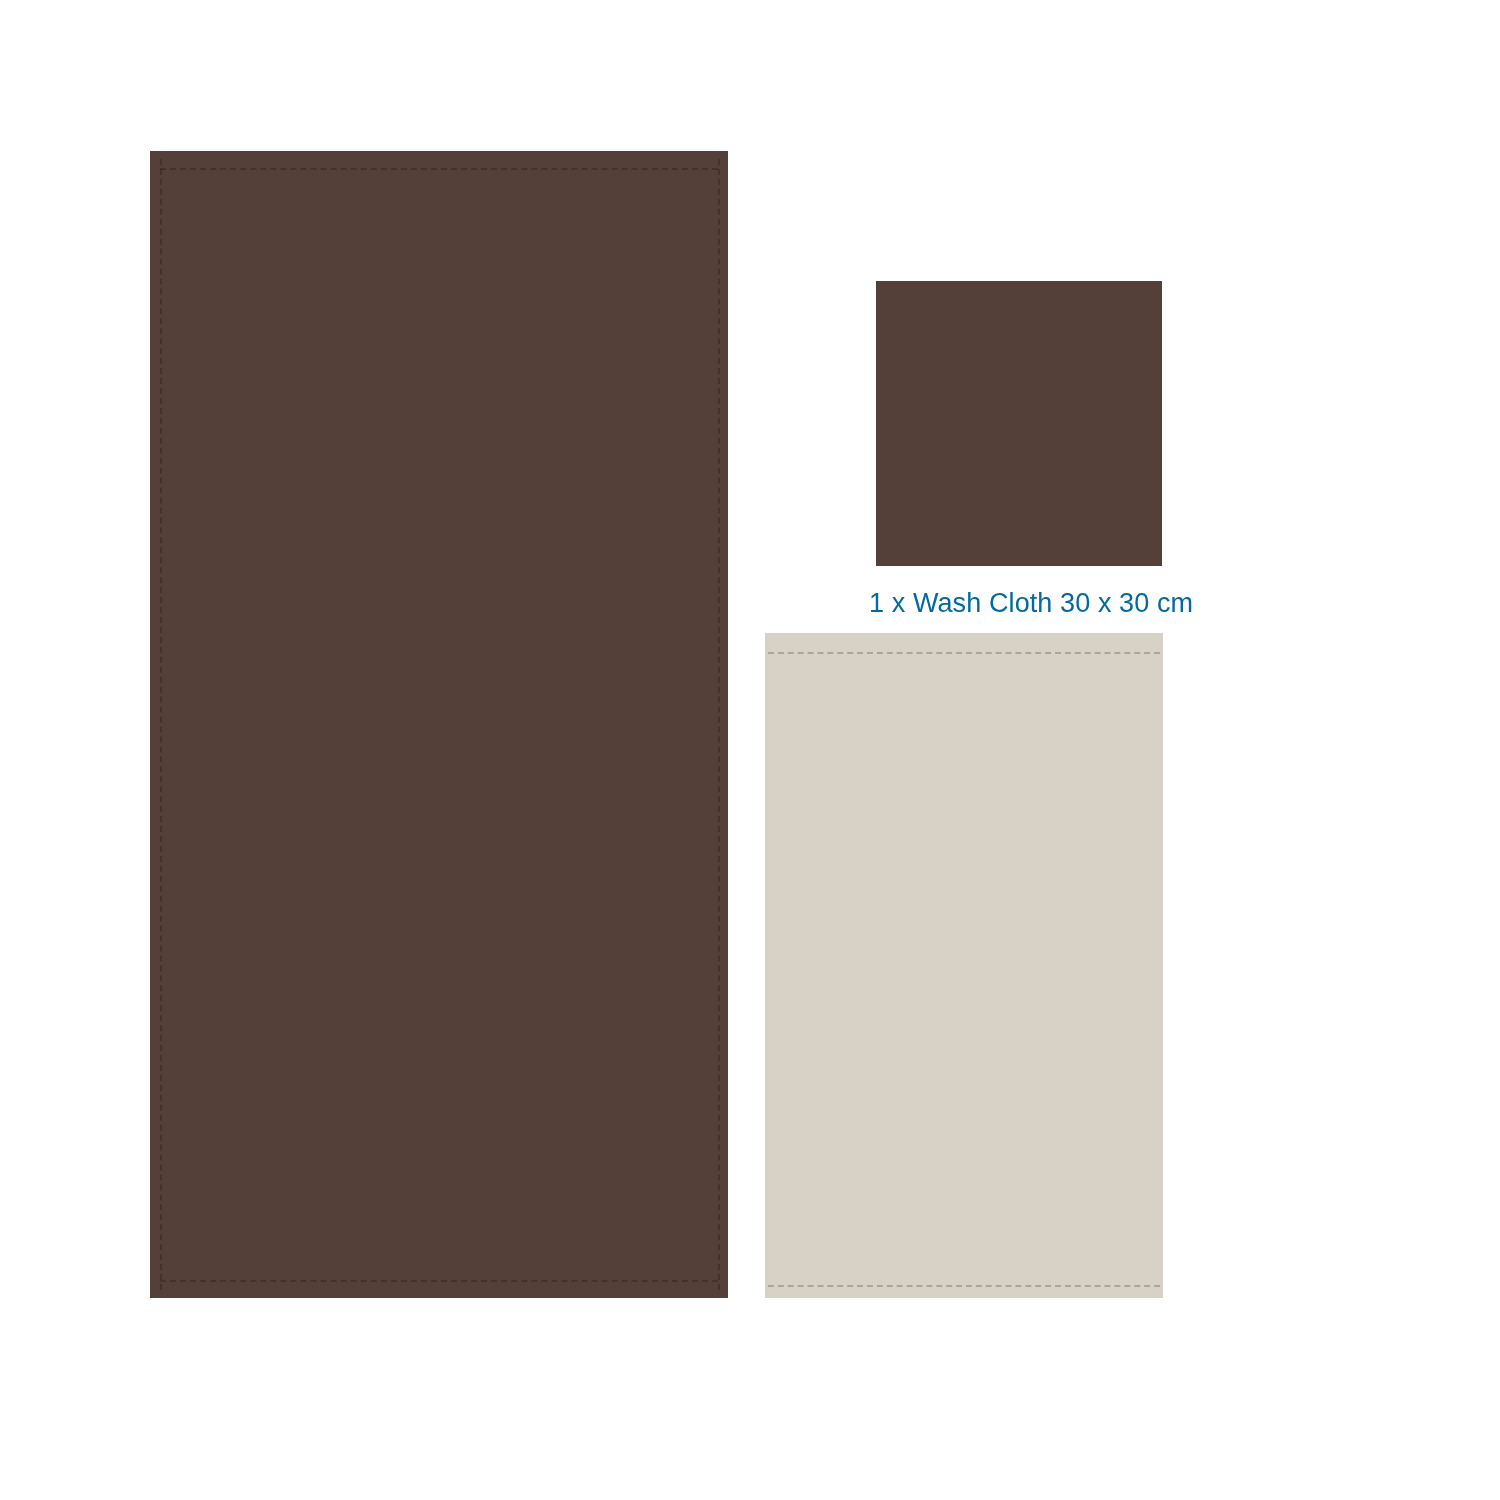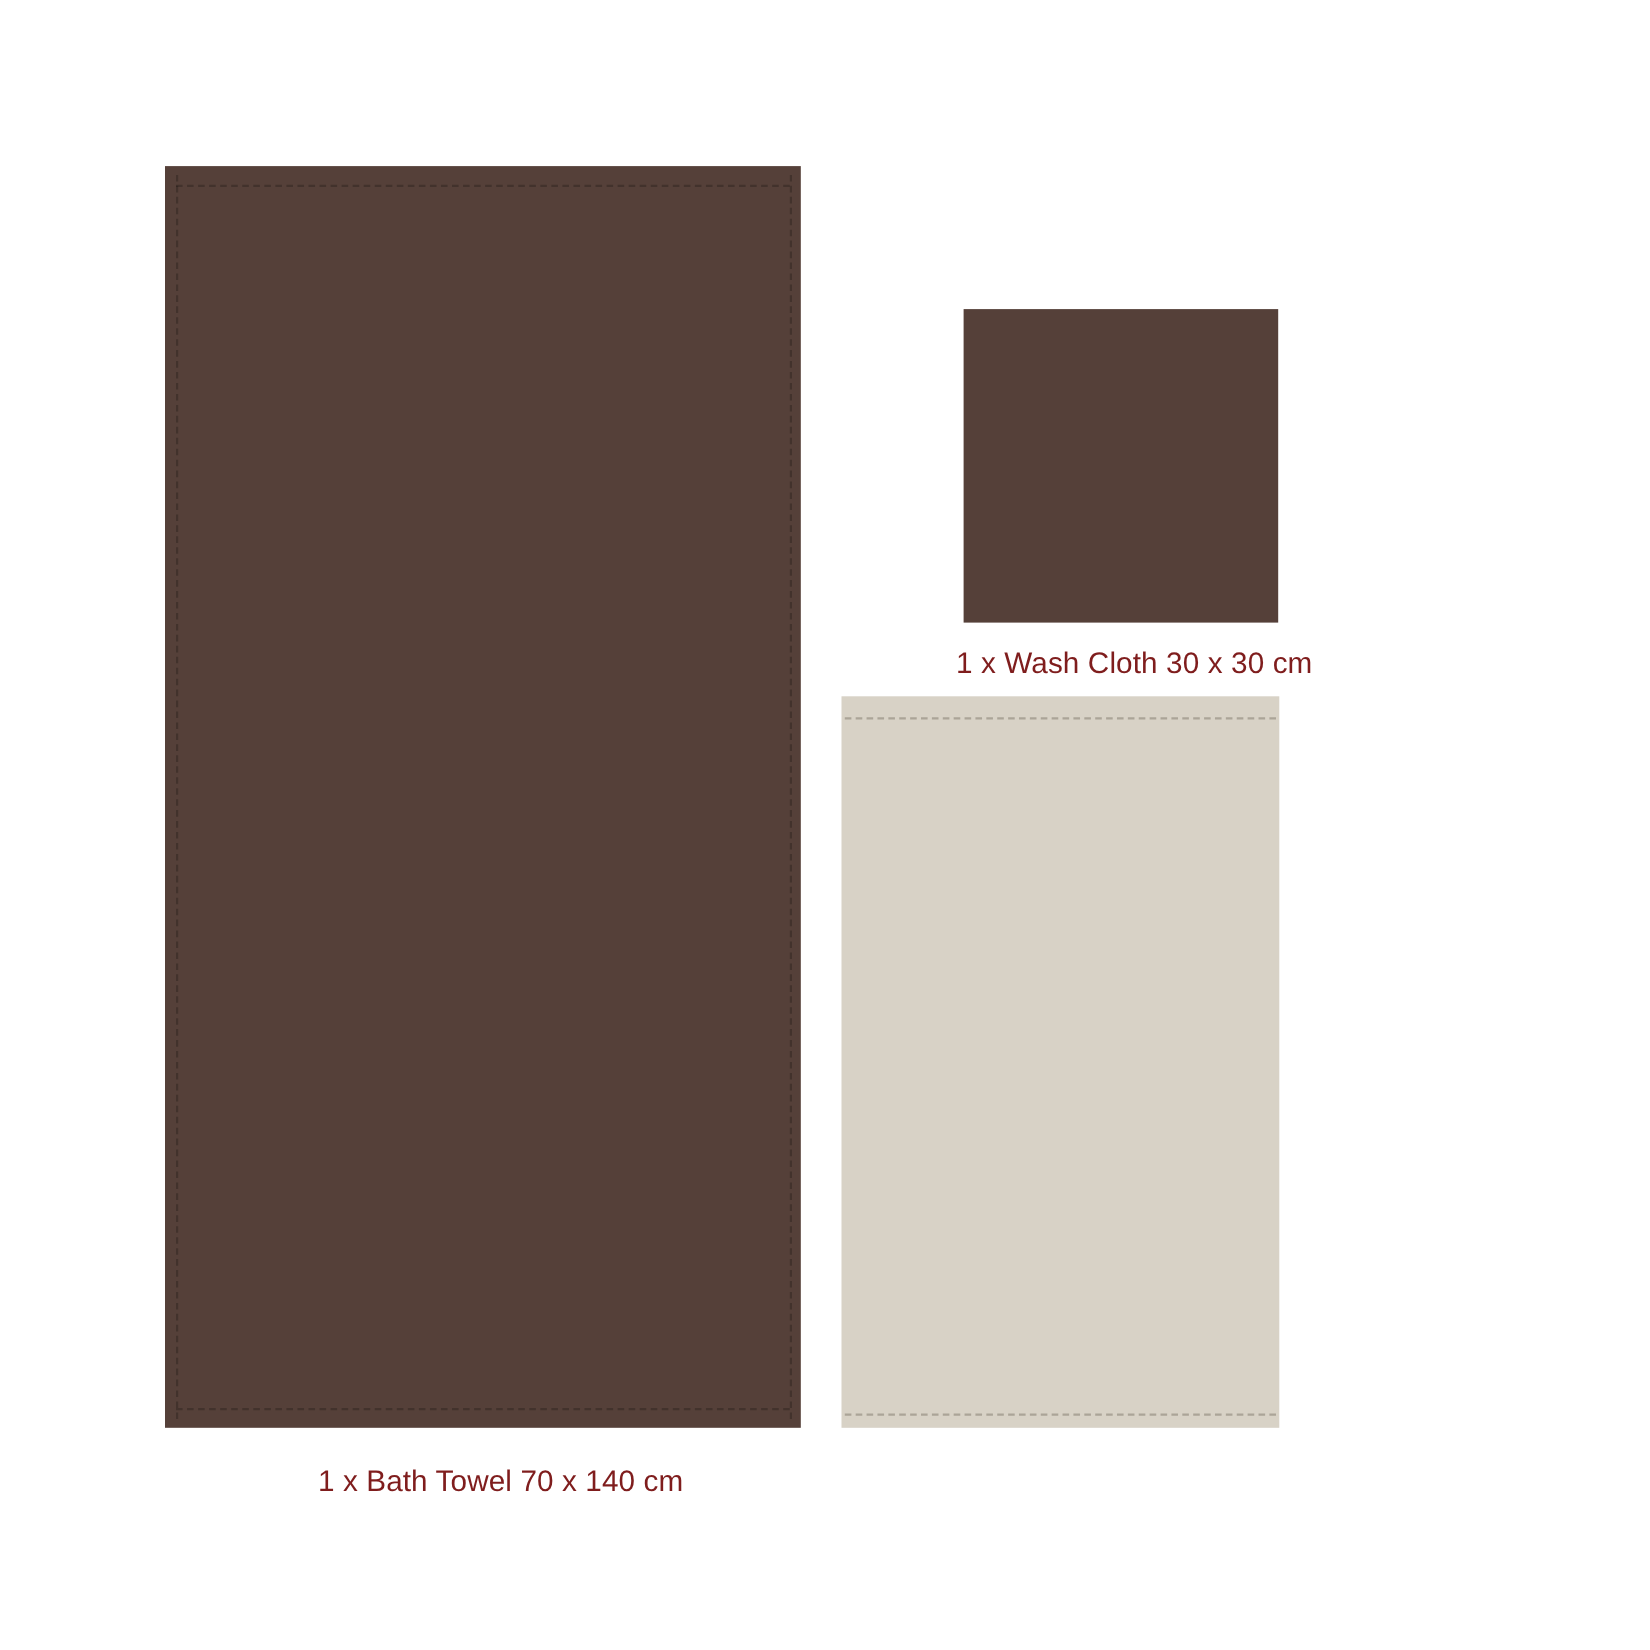--- a/index.html
+++ b/index.html
@@ -36,42 +36,41 @@
     border-left: 2px dashed rgba(0,0,0,0.22);
   }
   .stitch-light-h {
     height: 0;
     border-top: 2px dashed rgba(90,80,65,0.35);
   }
 
   
   .caption {
     position: absolute;
-    color: #7f1d1d;
+    color: #0369a1;
     font-size: 27px;
     line-height: 34px;
     letter-spacing: 0.1px;
     white-space: nowrap;
     text-align: right;
     font-family: "Liberation Sans", sans-serif;
   }
 </style>
 </head>
 <body>
 
 <div id="page">
 
   <div class="towel" id="bath-towel-swatch" style="left:150px; top:151px; width:578px; height:1147px; background:#554039;">
     <div class="stitch stitch-h" style="left:10px; top:17px; width:558px;"></div>
     <div class="stitch stitch-h" style="left:10px; top:1129px; width:558px;"></div>
     <div class="stitch stitch-v" style="left:10px; top:8px; height:1131px;"></div>
     <div class="stitch stitch-v" style="left:568px; top:8px; height:1131px;"></div>
   </div>
 
-  <div class="caption" style="left:289px; top:1329px; width:300px;">1 x Bath Towel 70 x 140 cm</div>
 
   <div class="towel" id="wash-cloth-swatch" style="left:876px; top:281px; width:286px; height:285px; background:#554039;">
   </div>
 
   <div class="caption" style="left:869px; top:586px; width:300px;">1 x Wash Cloth 30 x 30 cm</div>
 
   <div class="towel" id="hand-towel-swatch" style="left:765px; top:633px; width:398px; height:665px; background:#d8d2c6;">
     <div class="stitch stitch-light-h" style="left:3px; top:19px; width:392px;"></div>
     <div class="stitch stitch-light-h" style="left:3px; top:652px; width:392px;"></div>
   </div>

